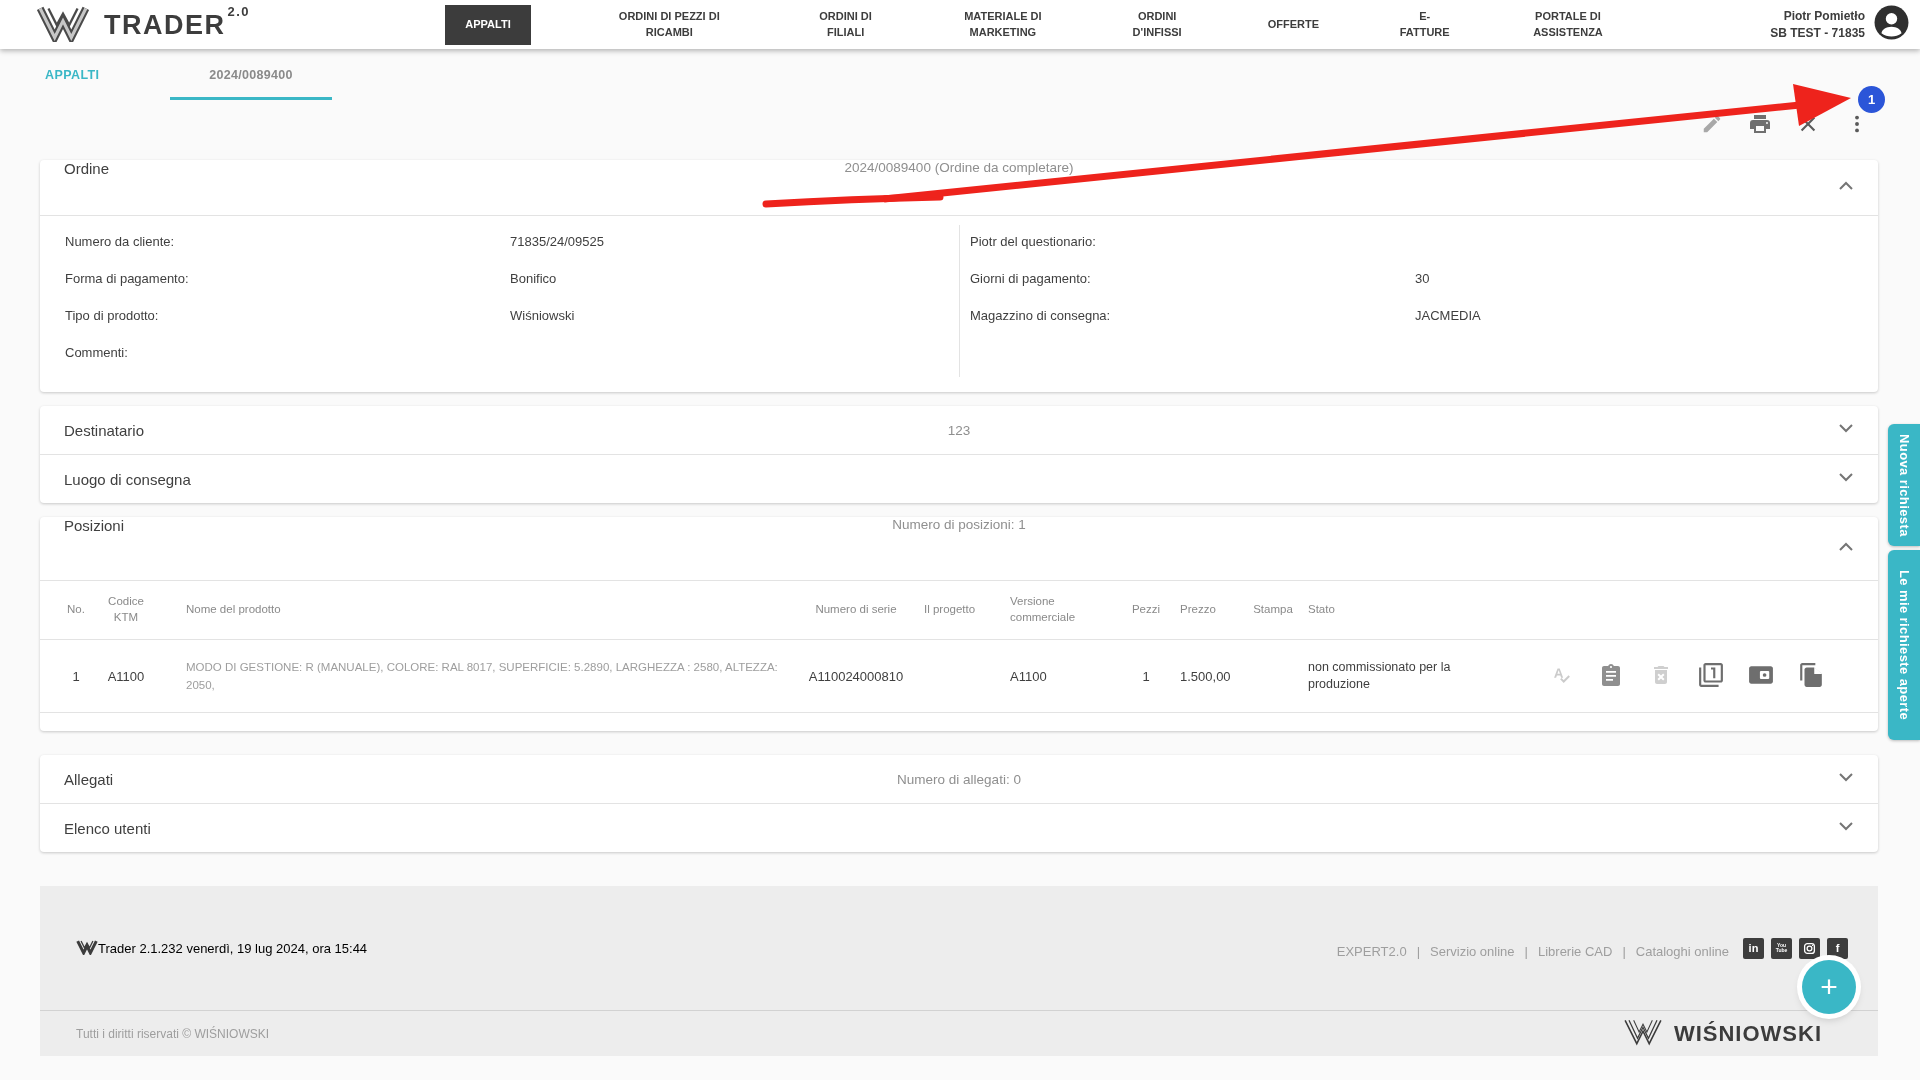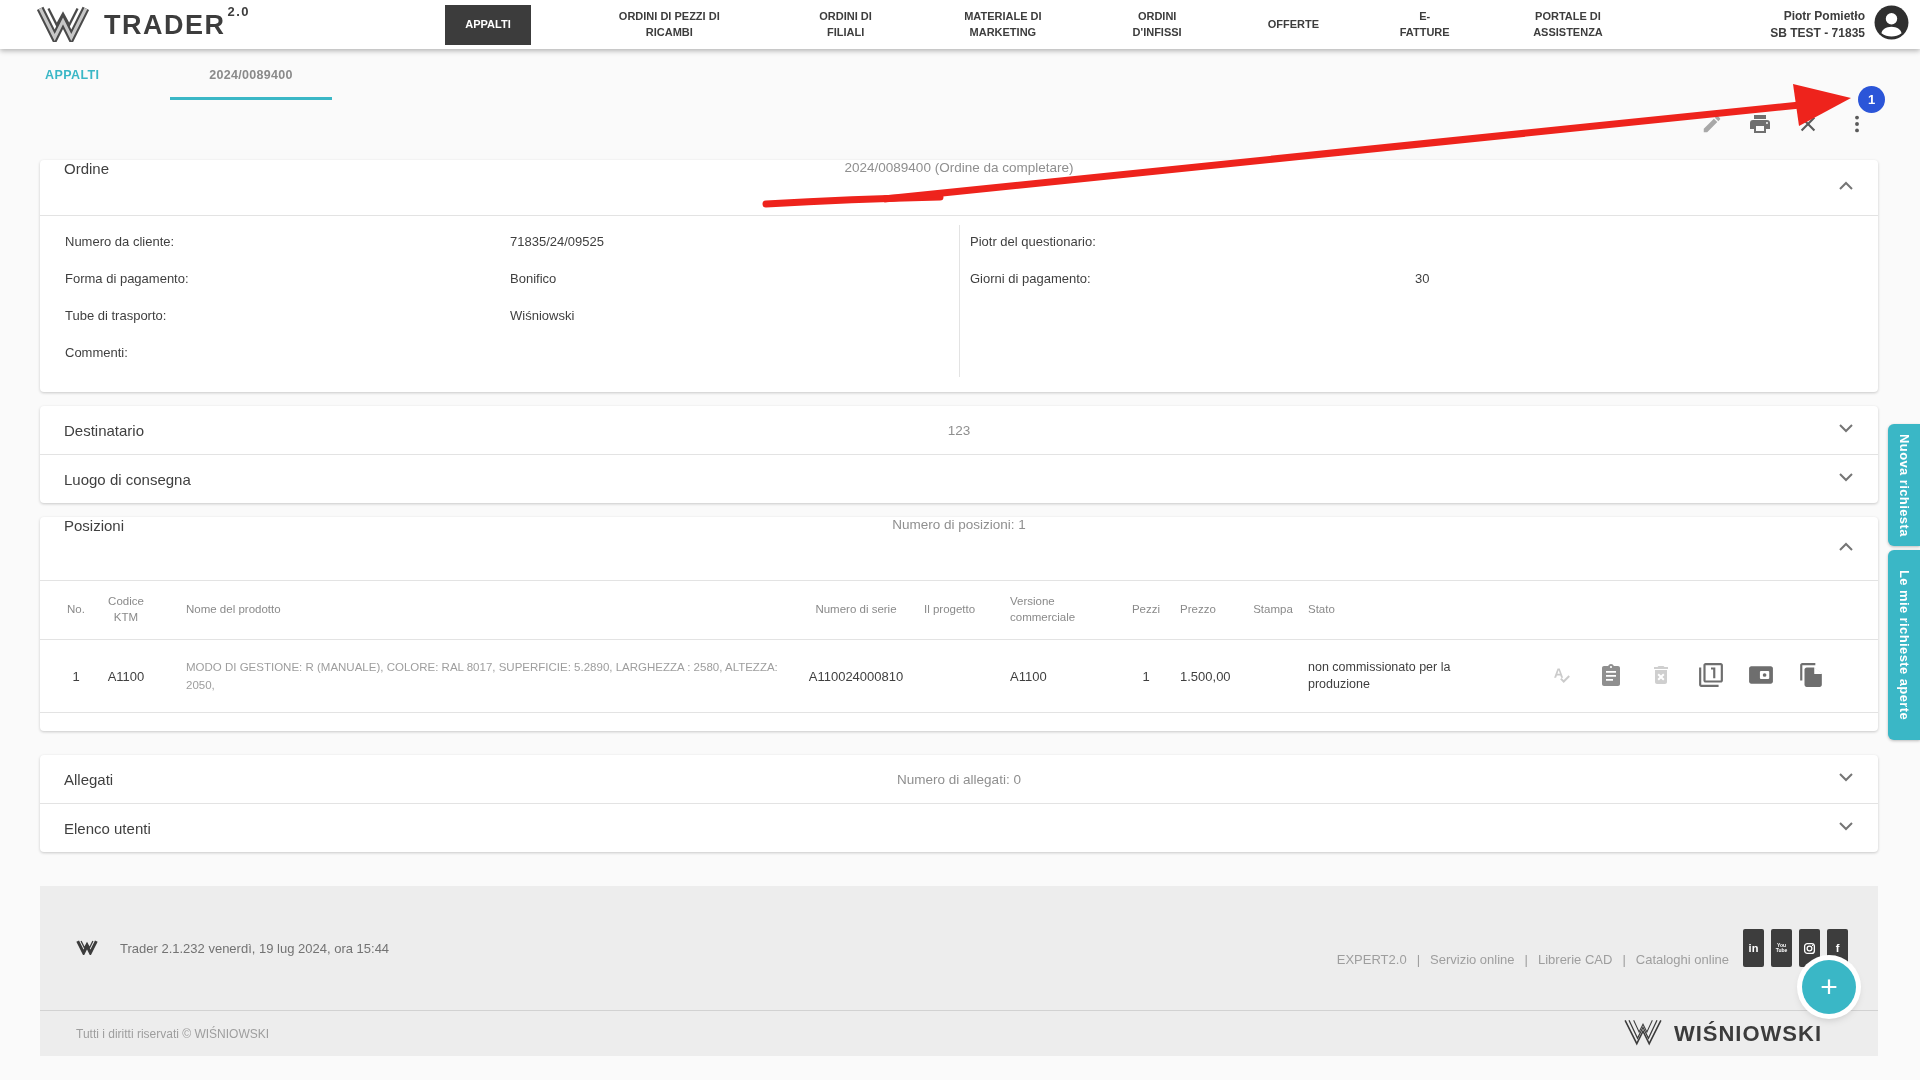--- a/index.html
+++ b/index.html
@@ -102,28 +102,28 @@
   .prod-desc { font-size:11.5px; color:#9e9e9e; line-height:1.55; margin-top:2px; }
   .status-txt { font-size:12.5px; line-height:1.4; color:#3f3f3f; }
   .act-btn { width:26px; height:26px; border:none; background:transparent; padding:0; cursor:pointer;
     display:flex; align-items:center; justify-content:center; }
   
   .footer {
     position:absolute; left:40px; top:886px; width:1838px; height:170px;
     background:#ededed; z-index:2;
   }
   .foot-row1 { position:relative; height:124px; display:flex; align-items:center; padding:0 30px 0 36px; }
-  .foot-left { display:flex; align-items:center; gap:22px; font-size:13px; color:#737373; }
+  .foot-left { display:flex; align-items:center; gap:0; font-size:13px; color:#000000; }
   .foot-right { margin-left:auto; display:flex; align-items:flex-end; gap:14px; }
   .foot-links { font-size:13px; color:#9e9e9e; display:flex; gap:10px; align-items:center; }
   .foot-links span { cursor:pointer; }
   .foot-links .sep { cursor:default; }
   .social { display:flex; gap:7px; }
   .soc {
-    width:21px; height:38px; background:#3d3d3d; border-radius:2px; color:#fff;
+    width:21px; height:21px; background:#3d3d3d; border-radius:2px; color:#fff;
     display:flex; align-items:center; justify-content:center; font-weight:bold; font-size:11px; cursor:pointer;
   }
   .soc .yt { display:flex; flex-direction:column; align-items:center; font-size:5px; line-height:1.1; font-weight:bold; }
   .foot-row2 { position:relative; height:46px; border-top:1px solid #d2d2d2;
     display:flex; align-items:center; padding:0 36px; }
   .copyright { font-size:12px; color:#9e9e9e; }
   .foot-brand { margin-left:auto; display:flex; align-items:center; gap:10px; margin-right:20px; }
   .foot-brand-text { font-size:22px; font-weight:bold; letter-spacing:1px; color:#3c3c3c; }
   .fab {
     position:absolute; left:1802px; top:960px; width:54px; height:54px; border-radius:50%;
@@ -245,36 +245,40 @@
     <div class="fcol left">
       <div class="frow">
         <span class="flabel">Numero da cliente:</span>
         <span class="fvalue">71835/24/09525</span>
       </div>
       <div class="frow">
         <span class="flabel">Forma di pagamento:</span>
         <span class="fvalue">Bonifico</span>
       </div>
       <div class="frow">
-        <span class="flabel">Tube di trasporto:</span>
+        <span class="flabel">Tipo di prodotto:</span>
         <span class="fvalue">Wiśniowski</span>
       </div>
       <div class="frow">
         <span class="flabel">Commenti:</span>
         <span class="fvalue"></span>
       </div>
     </div>
     <div class="fcol right">
       <div class="frow">
         <span class="flabel">Piotr del questionario:</span>
         <span class="fvalue"></span>
       </div>
       <div class="frow">
         <span class="flabel">Giorni di pagamento:</span>
         <span class="fvalue">30</span>
+      </div>
+      <div class="frow">
+        <span class="flabel">Magazzino di consegna:</span>
+        <span class="fvalue">JACMEDIA</span>
       </div>
     </div>
   </div>
 </section>
 
 <section class="card" style="top:406px;height:97px;">
   <div class="rowline">
     <span class="sec-title">Destinatario</span>
     <span class="sec-center">123</span>
     <span class="sec-chevron">

